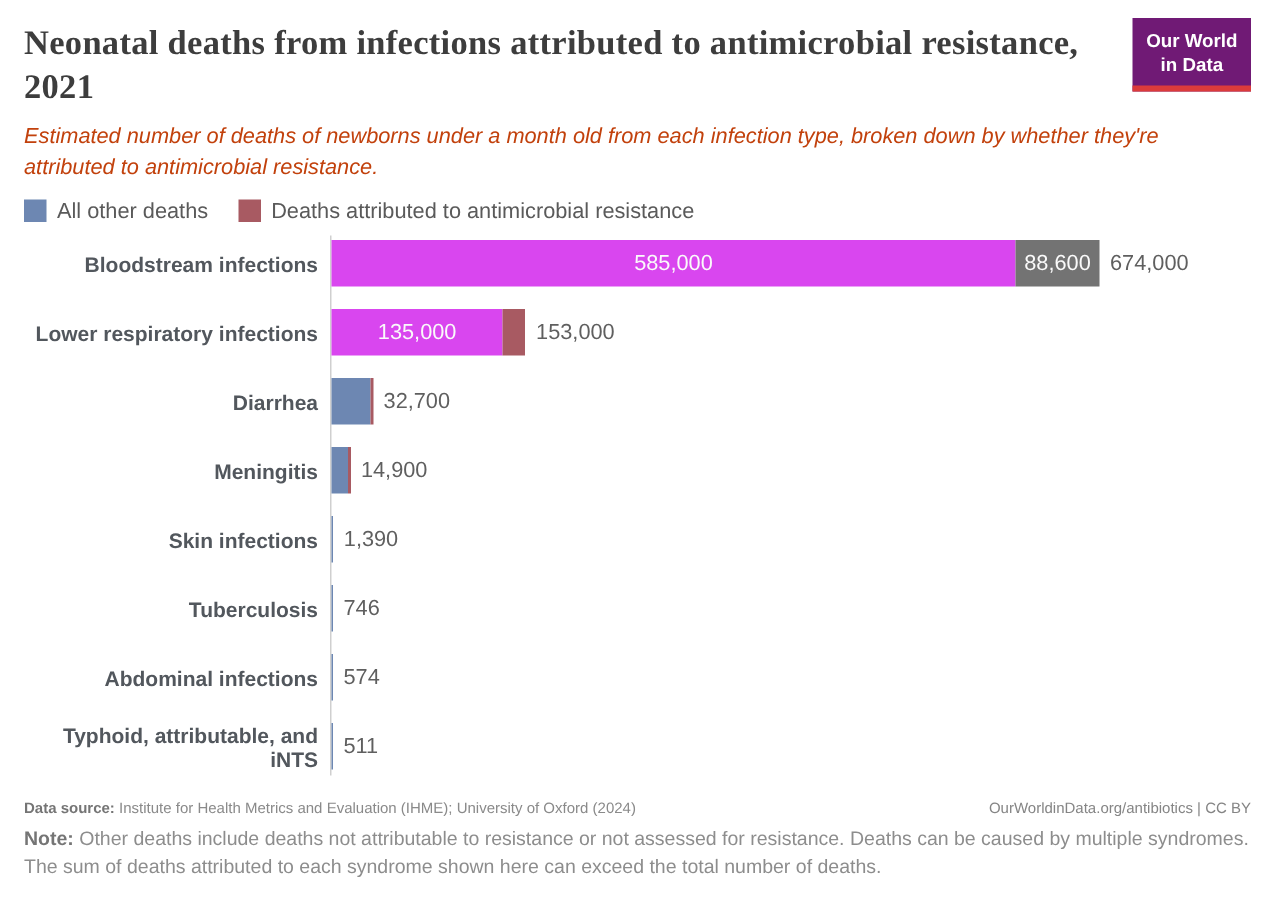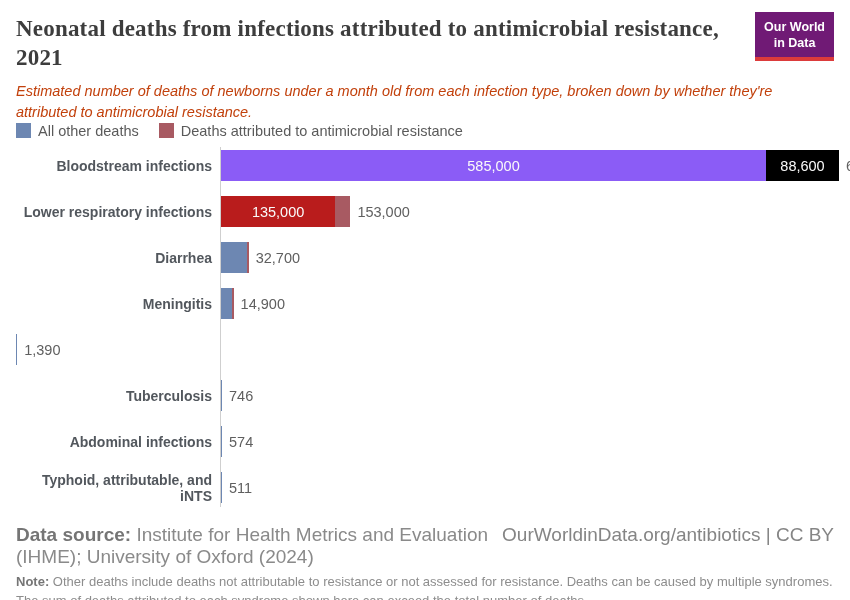--- a/index.html
+++ b/index.html
@@ -8,37 +8,37 @@
 
   
   .header{display:flex;justify-content:space-between;align-items:flex-start;}
   .title{font-family:"Liberation Serif","DejaVu Serif",serif;font-weight:700;font-size:23px;line-height:1.28;color:#3d3d3d;letter-spacing:.2px;max-width:745px;margin:2px 0 0 0;}
   .title .t2{display:block;}
   .logo{background:#18375f;color:#fff;font-size:12.5px;font-weight:700;text-align:center;padding:7px 9px 5px 9px;line-height:1.3;border-bottom:4px solid #dc3b3b;flex:none;cursor:pointer;}
 
   .subtitle{margin-top:8px;font-size:14.5px;color:#c2410c;line-height:1.45;max-width:812px;font-style:italic;}
 
   
-  .legend{display:flex;gap:20px;font-size:14.5px;color:#5a5a5a;align-items:center;}
+  .legend{display:flex;gap:20px;margin-top:10px;font-size:14.5px;color:#5a5a5a;align-items:center;}
   .legend-item{display:flex;align-items:center;gap:7px;cursor:pointer;}
   .swatch{width:15px;height:15px;flex:none;}
 
   
   .chart{position:relative;margin-top:4px;}
   .axis{position:absolute;left:204px;top:4px;bottom:4px;width:1px;background:#cfcfcf;z-index:0;}
   .row{display:flex;align-items:center;height:46px;}
   .cat{width:196px;padding-right:9px;text-align:right;font-size:14px;font-weight:700;color:#52575d;flex:none;line-height:1.15;}
   .track{position:relative;display:flex;align-items:center;height:31px;flex:1;z-index:1;}
   .seg{height:100%;display:flex;align-items:center;justify-content:center;flex:none;cursor:pointer;}
   .seg .inlabel{color:#fafafa;font-size:14.5px;white-space:nowrap;overflow:hidden;}
   .total{margin-left:7px;font-size:14.5px;color:#5f5f5f;white-space:nowrap;}
 
   
   .footer{margin-top:13px;}
-  .footer-top{display:flex;justify-content:space-between;align-items:baseline;font-size:19px;color:#8a8a8a;}
+  .footer-top{display:flex;justify-content:space-between;align-items:baseline;font-size:10px;color:#8a8a8a;}
   .footer b{font-weight:700;color:#757575;}
   .attribution{color:#858585;cursor:pointer;white-space:nowrap;}
   .note{margin-top:5px;font-size:13px;line-height:1.45;color:#8d8d8d;max-width:818px;}
 </style>
 </head>
 <body>
 
 <div class="page">
 
   <div class="header">
@@ -64,33 +64,33 @@
       <span>Deaths attributed to antimicrobial resistance</span>
     </div>
   </div>
 
   <div class="chart">
     <div class="axis" style="background: rgb(207, 207, 207);"></div>
     <div id="rows">
         <div class="row">
           <div class="cat">Bloodstream infections</div>
           <div class="track">
-            <div class="seg" style="background: #8b5cf6; width: 545px;">
+            <div class="seg" style="background: #d946ef; width: 456px;">
               <span class="inlabel">585,000</span>
             </div>
-            <div class="seg" style="background: #000000; width: 73px;">
+            <div class="seg" style="background: #737373; width: 56px;">
               <span class="inlabel">88,600</span>
             </div>
             <div class="total">674,000</div>
           </div>
         </div>
         <div class="row">
           <div class="cat">Lower respiratory infections</div>
           <div class="track">
-            <div class="seg" style="background: #b91c1c; width: 114.2px;">
+            <div class="seg" style="background: #d946ef; width: 114.2px;">
               <span class="inlabel">135,000</span>
             </div>
             <div class="seg" style="background: rgb(168, 90, 98); width: 15.2px;"></div>
             <div class="total">153,000</div>
           </div>
         </div>
         <div class="row">
           <div class="cat">Diarrhea</div>
           <div class="track">
             <div class="seg" style="background: rgb(109, 135, 178); width: 26.2px;"></div>
@@ -100,20 +100,21 @@
         </div>
         <div class="row">
           <div class="cat">Meningitis</div>
           <div class="track">
             <div class="seg" style="background: rgb(109, 135, 178); width: 11.1px;"></div>
             <div class="seg" style="background: rgb(168, 90, 98); width: 1.5px;"></div>
             <div class="total">14,900</div>
           </div>
         </div>
         <div class="row">
+          <div class="cat">Skin infections</div>
           <div class="track">
             <div class="seg" style="background: rgb(109, 135, 178); width: 1.2px;"></div>
             <div class="total">1,390</div>
           </div>
         </div>
         <div class="row">
           <div class="cat">Tuberculosis</div>
           <div class="track">
             <div class="seg" style="background: rgb(109, 135, 178); width: 1px;"></div>
             <div class="total">746</div>

